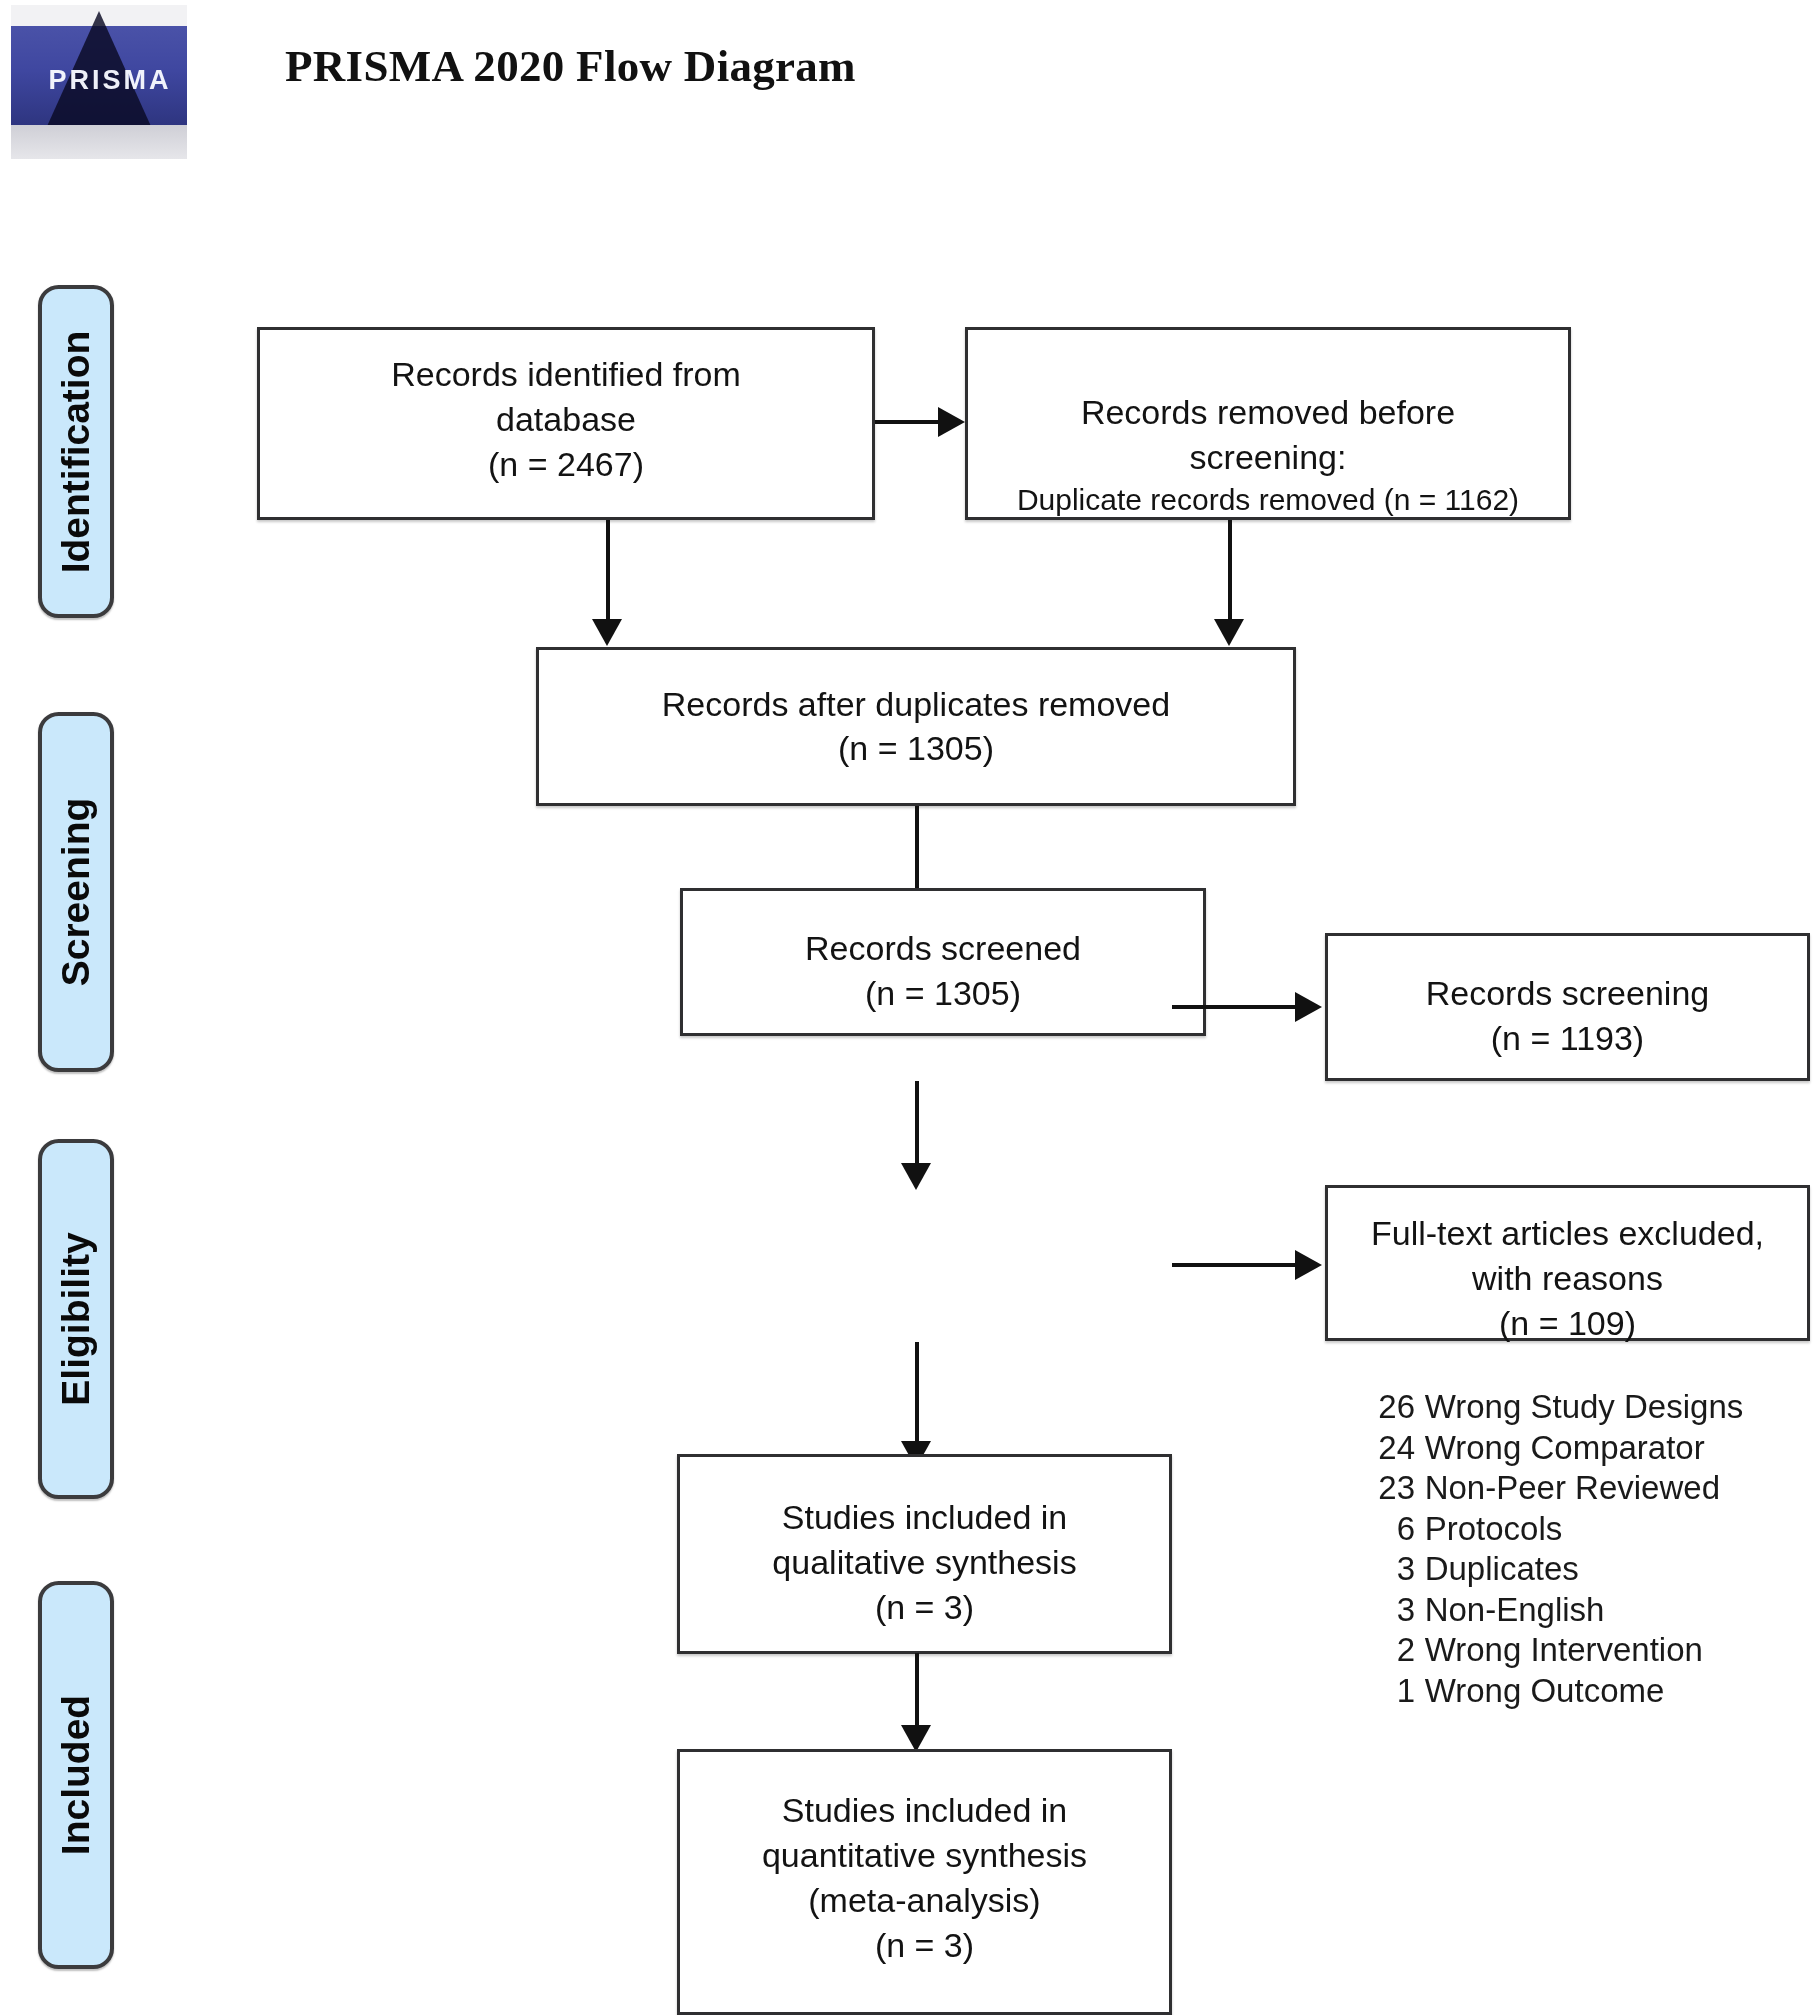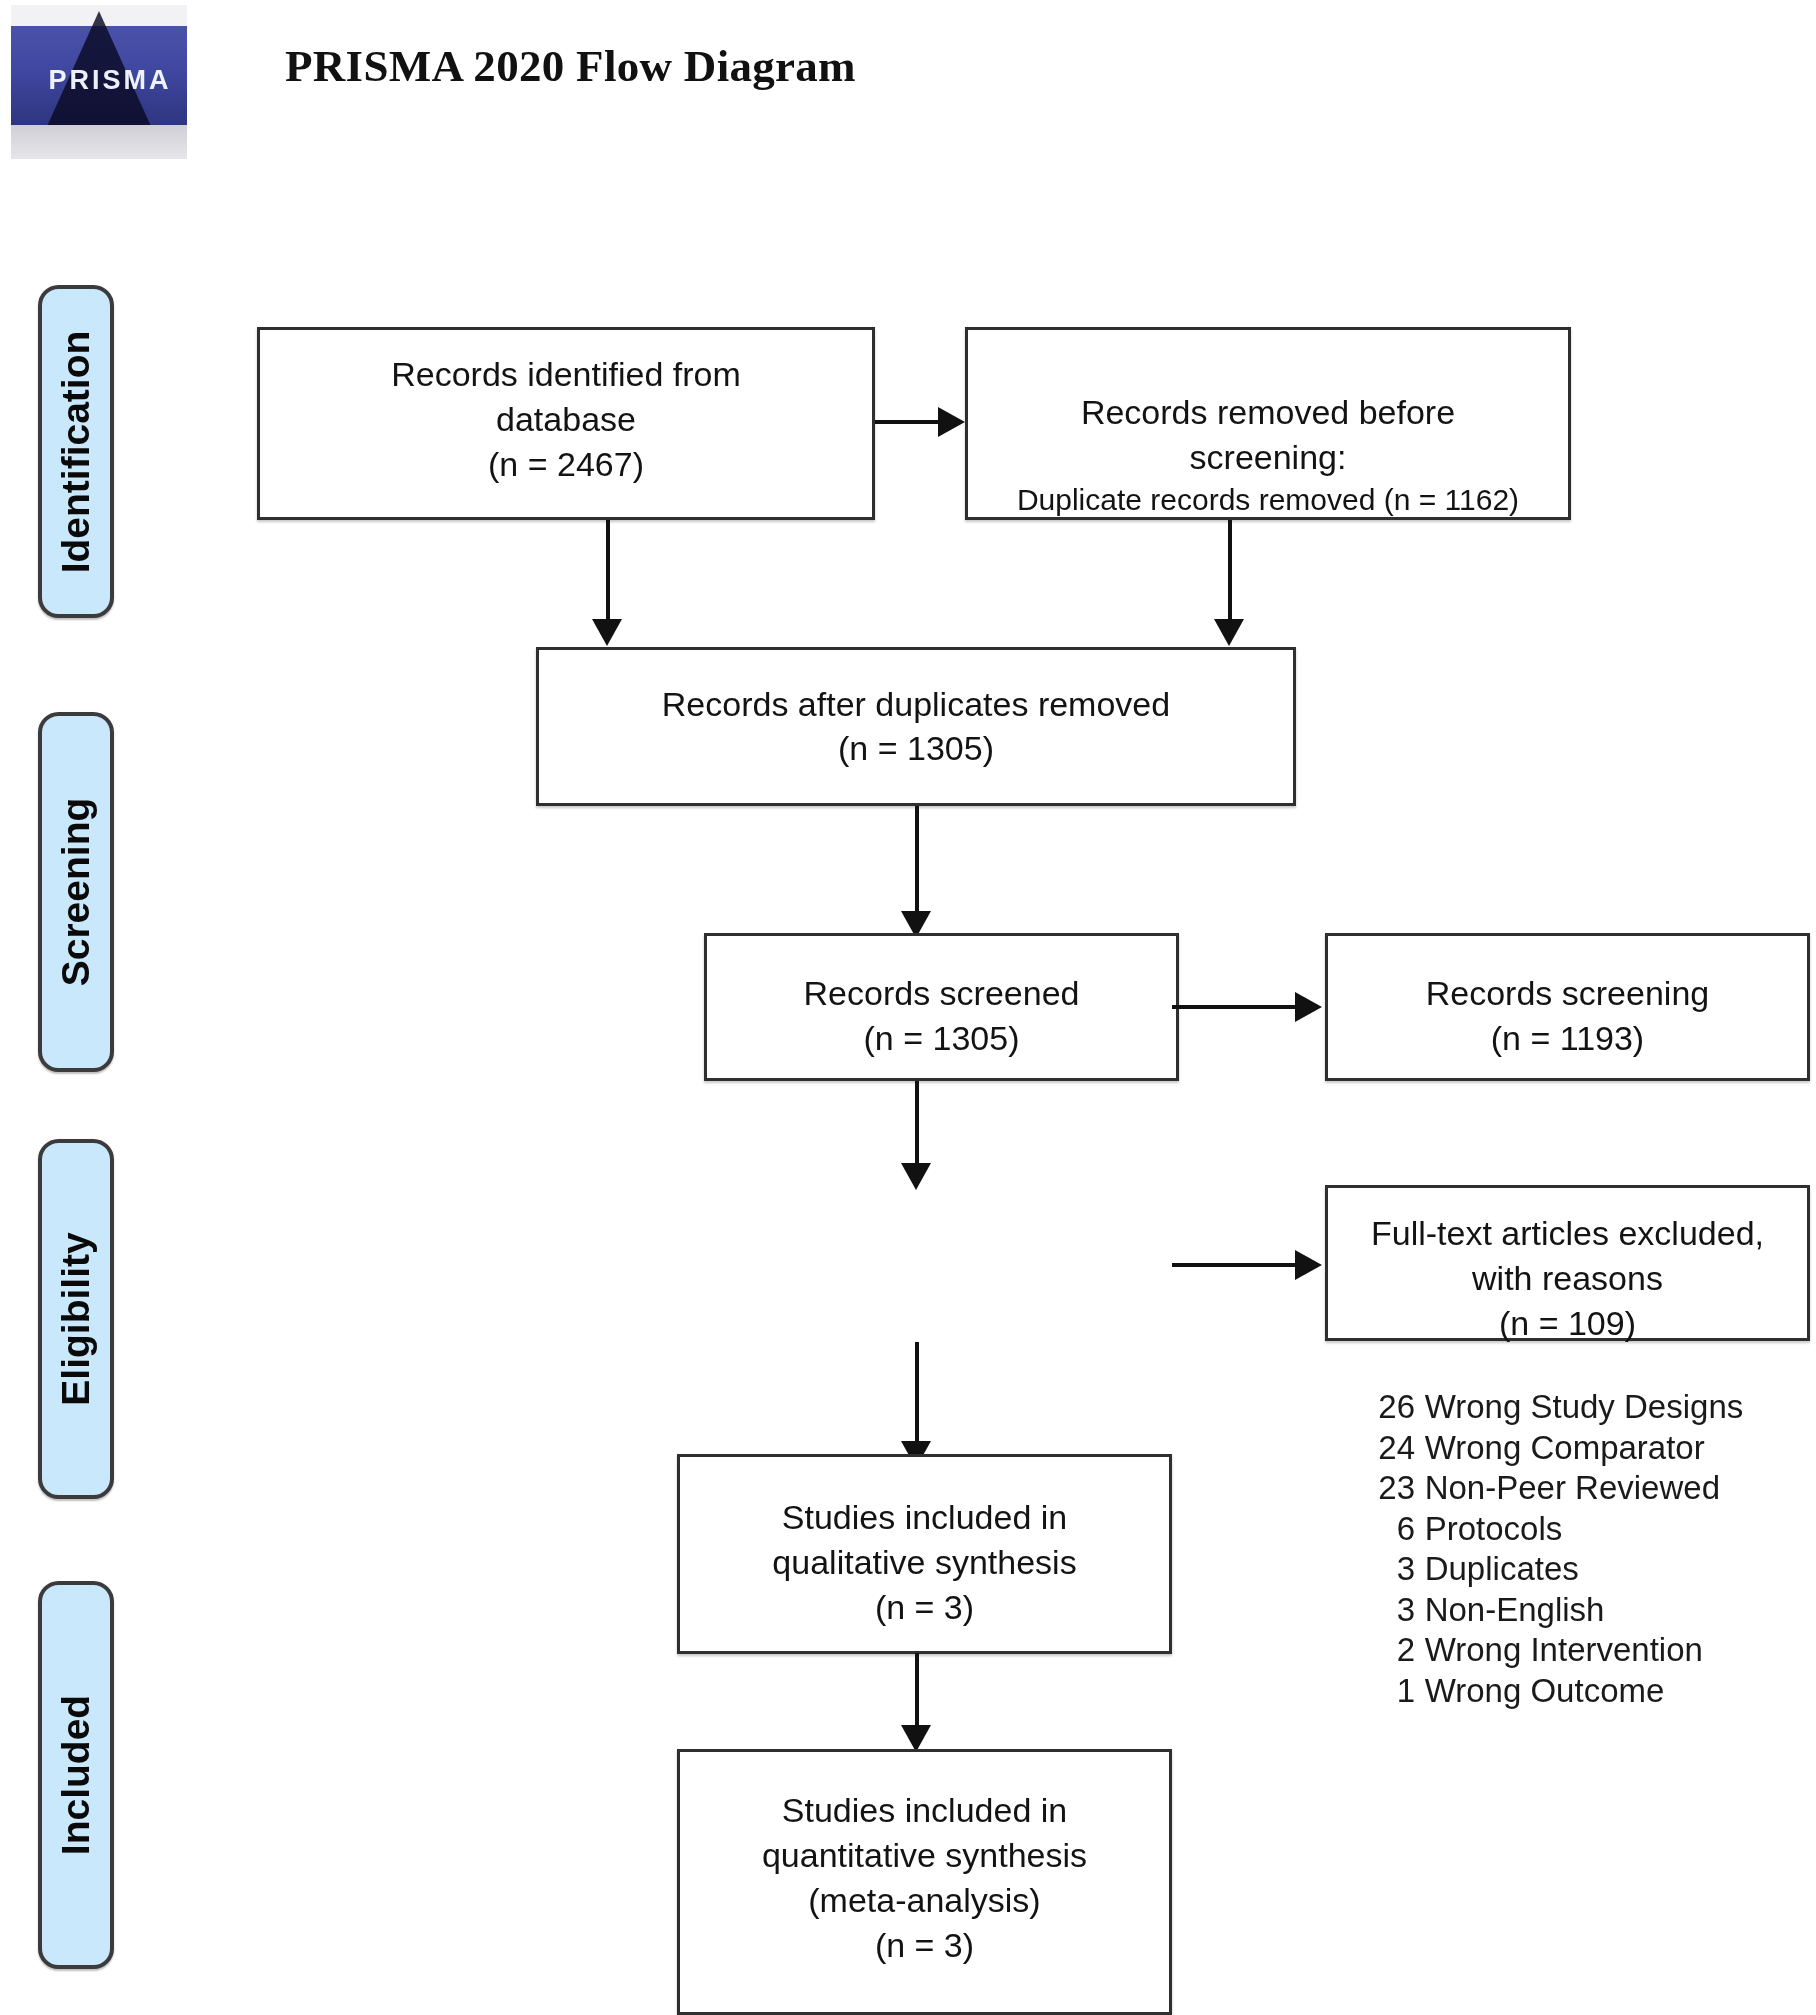--- a/index.html
+++ b/index.html
@@ -238,21 +238,21 @@
   <div class="flow-box" style="left:536px; top:647px; width:760px; height:159px;">
     <div class="box-text" style="top:31.5px;">
       <span class="ln">Records after duplicates removed</span>
       <span class="ln">(n = 1305)</span>
     </div>
   </div>
 
   <div class="vline" style="left:915px; top:806px; width:3.6px; height:108px;"></div>
   <div class="arrow-down" style="left:901px; top:911px;"></div>
 
-  <div class="flow-box" style="left:680px; top:933px; width:475px; height:148px;margin-left:24px;">
+  <div class="flow-box" style="left:680px; top:888px; width:526px; height:148px;">
     <div class="box-text" style="top:35px;">
       <span class="ln">Records screened</span>
       <span class="ln">(n = 1305)</span>
     </div>
   </div>
 
   <div class="flow-box" style="left:1325px; top:933px; width:485px; height:148px;">
     <div class="box-text" style="top:35px;">
       <span class="ln">Records screening</span>
       <span class="ln">(n = 1193)</span>

